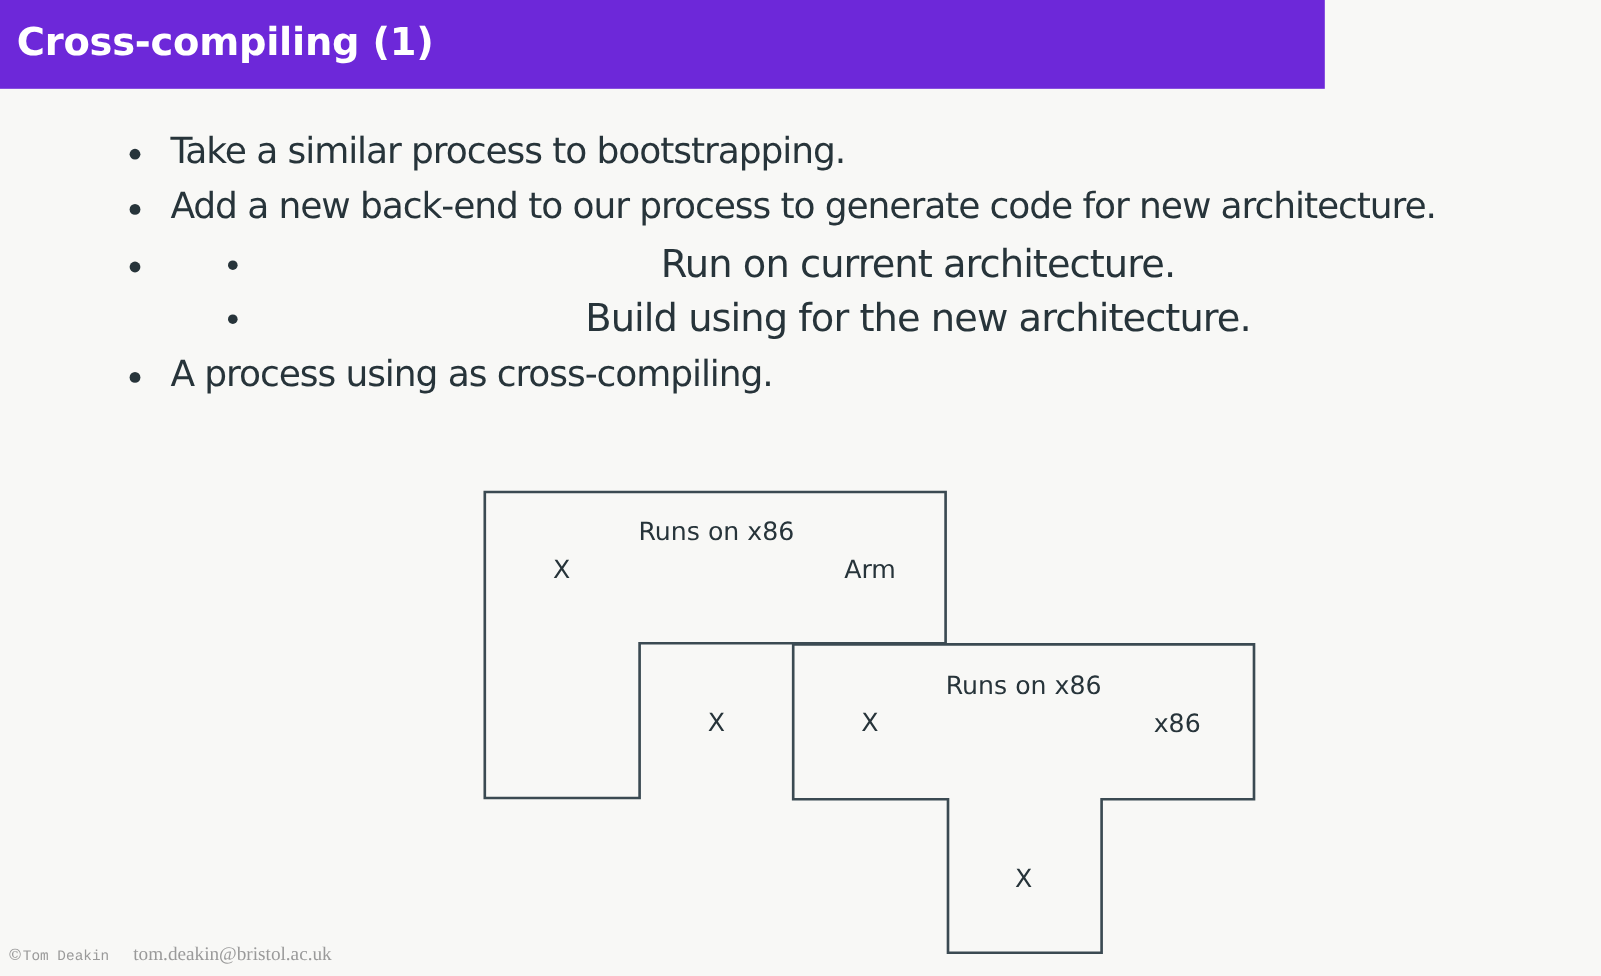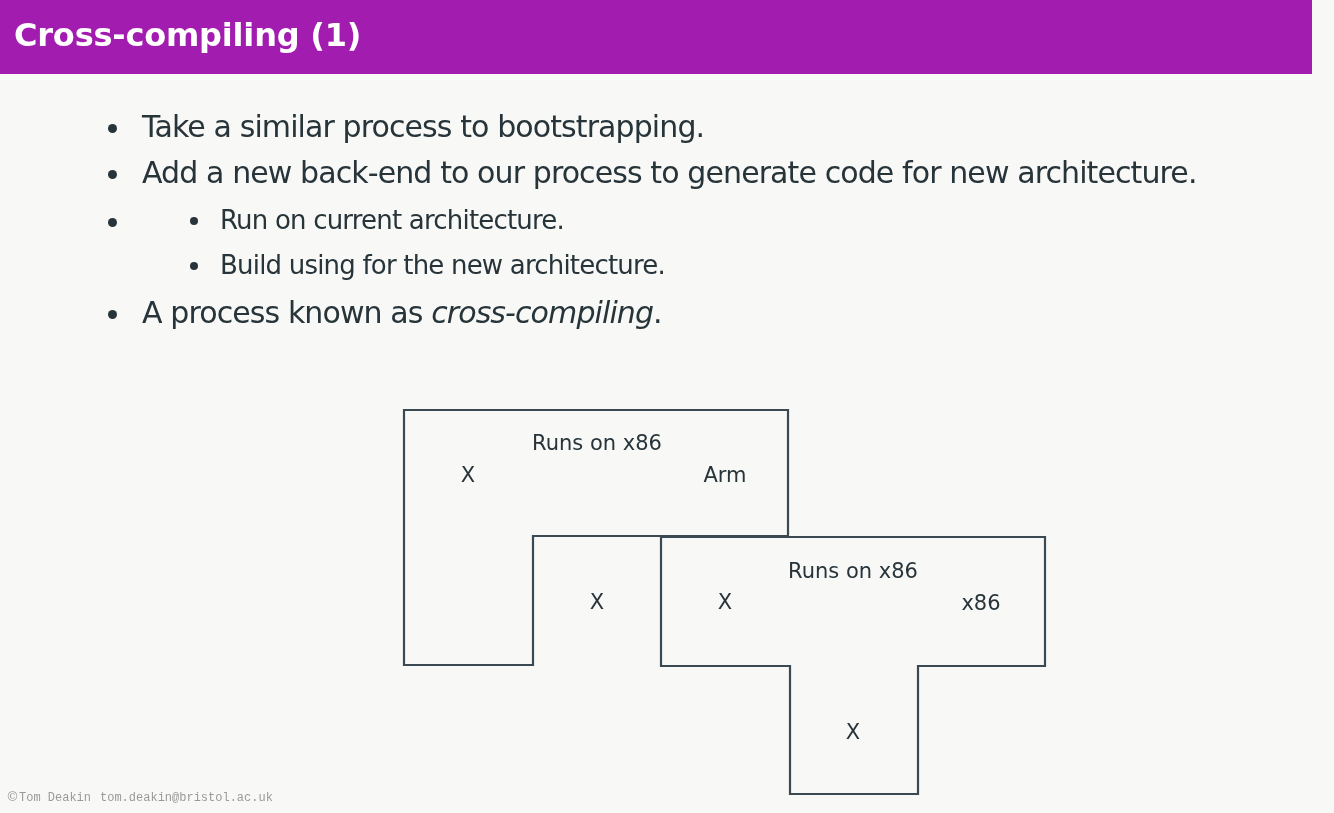--- a/index.html
+++ b/index.html
@@ -12,23 +12,23 @@
     background: #f8f8f6;
     font-family: "Liberation Sans", sans-serif;
     overflow: hidden;
     position: relative;
   }
 
   
   .titlebar {
     position: absolute;
     left: 0; top: 0;
-    width: 1312px;
+    width: 1104px;
     height: 74px;
-    background: #a21caf;
+    background: #6d28d9;
     box-sizing: border-box;
   }
   .titlebar .title {
     position: absolute;
     left: 14px;
     top: 16px;
     color: #ffffff;
     font-size: 32px;
     font-weight: bold;
     letter-spacing: -0.2px;
@@ -76,36 +76,37 @@
   ul.lvl2 {
     list-style: none;
     margin: 2px 0 2px 0;
     padding: 0;
   }
   ul.lvl2 > li {
     position: relative;
     padding-left: 40px;
     margin-left: 38px;
     color: #27343a;
-    font-size: 26px;
+    font-size: 32px;
     line-height: 45px;
     letter-spacing: -0.8px;
     font-family: "DejaVu Sans", sans-serif;
+    text-align: center;
   }
   ul.lvl2 > li::before {
     content: "";
     position: absolute;
     left: 10px;
     top: 19px;
     width: 8px;
     height: 8px;
     border-radius: 50%;
     background: #27343a;
   }
-  .ital { font-style: italic; }
+  .ital { }
 
   
   .diagram {
     position: absolute;
     left: 0;
     top: 0;
     width: 1334px;
     height: 682px;
     pointer-events: none;
   }
@@ -127,23 +128,23 @@
   }
   .footer .cmark {
     font-family: "DejaVu Serif", serif;
     font-size: 13px;
   }
   .footer .fname {
     font-family: Liberation Mono, monospace;
     font-size: 12px;
   }
   .footer .femail {
-    font-family: Liberation Mono, monospace;
-    font-size: 12px;
-    margin-left: 9px;
+    font-family: Liberation Serif, serif;
+    font-size: 16px;
+    margin-left: 20px;
   }
 </style>
 </head>
 <body>
 
 <div class="titlebar">
   <div class="title">Cross-compiling (1)</div>
 </div>
 
 <div class="content">
@@ -158,21 +159,21 @@
       <ul class="lvl2">
         <li>
           <span>Run on current architecture.</span>
         </li>
         <li>
           <span>Build using for the new architecture.</span>
         </li>
       </ul>
     </li>
     <li>
-      <span class="btext"><span>A process known as </span><span class="ital">cross-compiling</span><span>.</span></span>
+      <span class="btext"><span>A process using as </span><span class="ital">cross-compiling</span><span>.</span></span>
     </li>
   </ul>
 </div>
 
 <div class="diagram">
   <svg width="1334" height="813" viewBox="0 0 1334 813" xmlns="http://www.w3.org/2000/svg">
 
     <path d="M 405,410 L 788,410 L 788,536 L 533,536 L 533,665 L 404,665 L 404,410 Z" fill="#f8f8f6" stroke="#3b4a52" stroke-width="2.2"></path>
 
     <path d="M 661,537 L 1045,537 L 1045,666 L 918,666 L 918,794 L 790,794 L 790,666 L 661,666 L 661,537 Z" fill="#f8f8f6" stroke="#3b4a52" stroke-width="2.2"></path>

